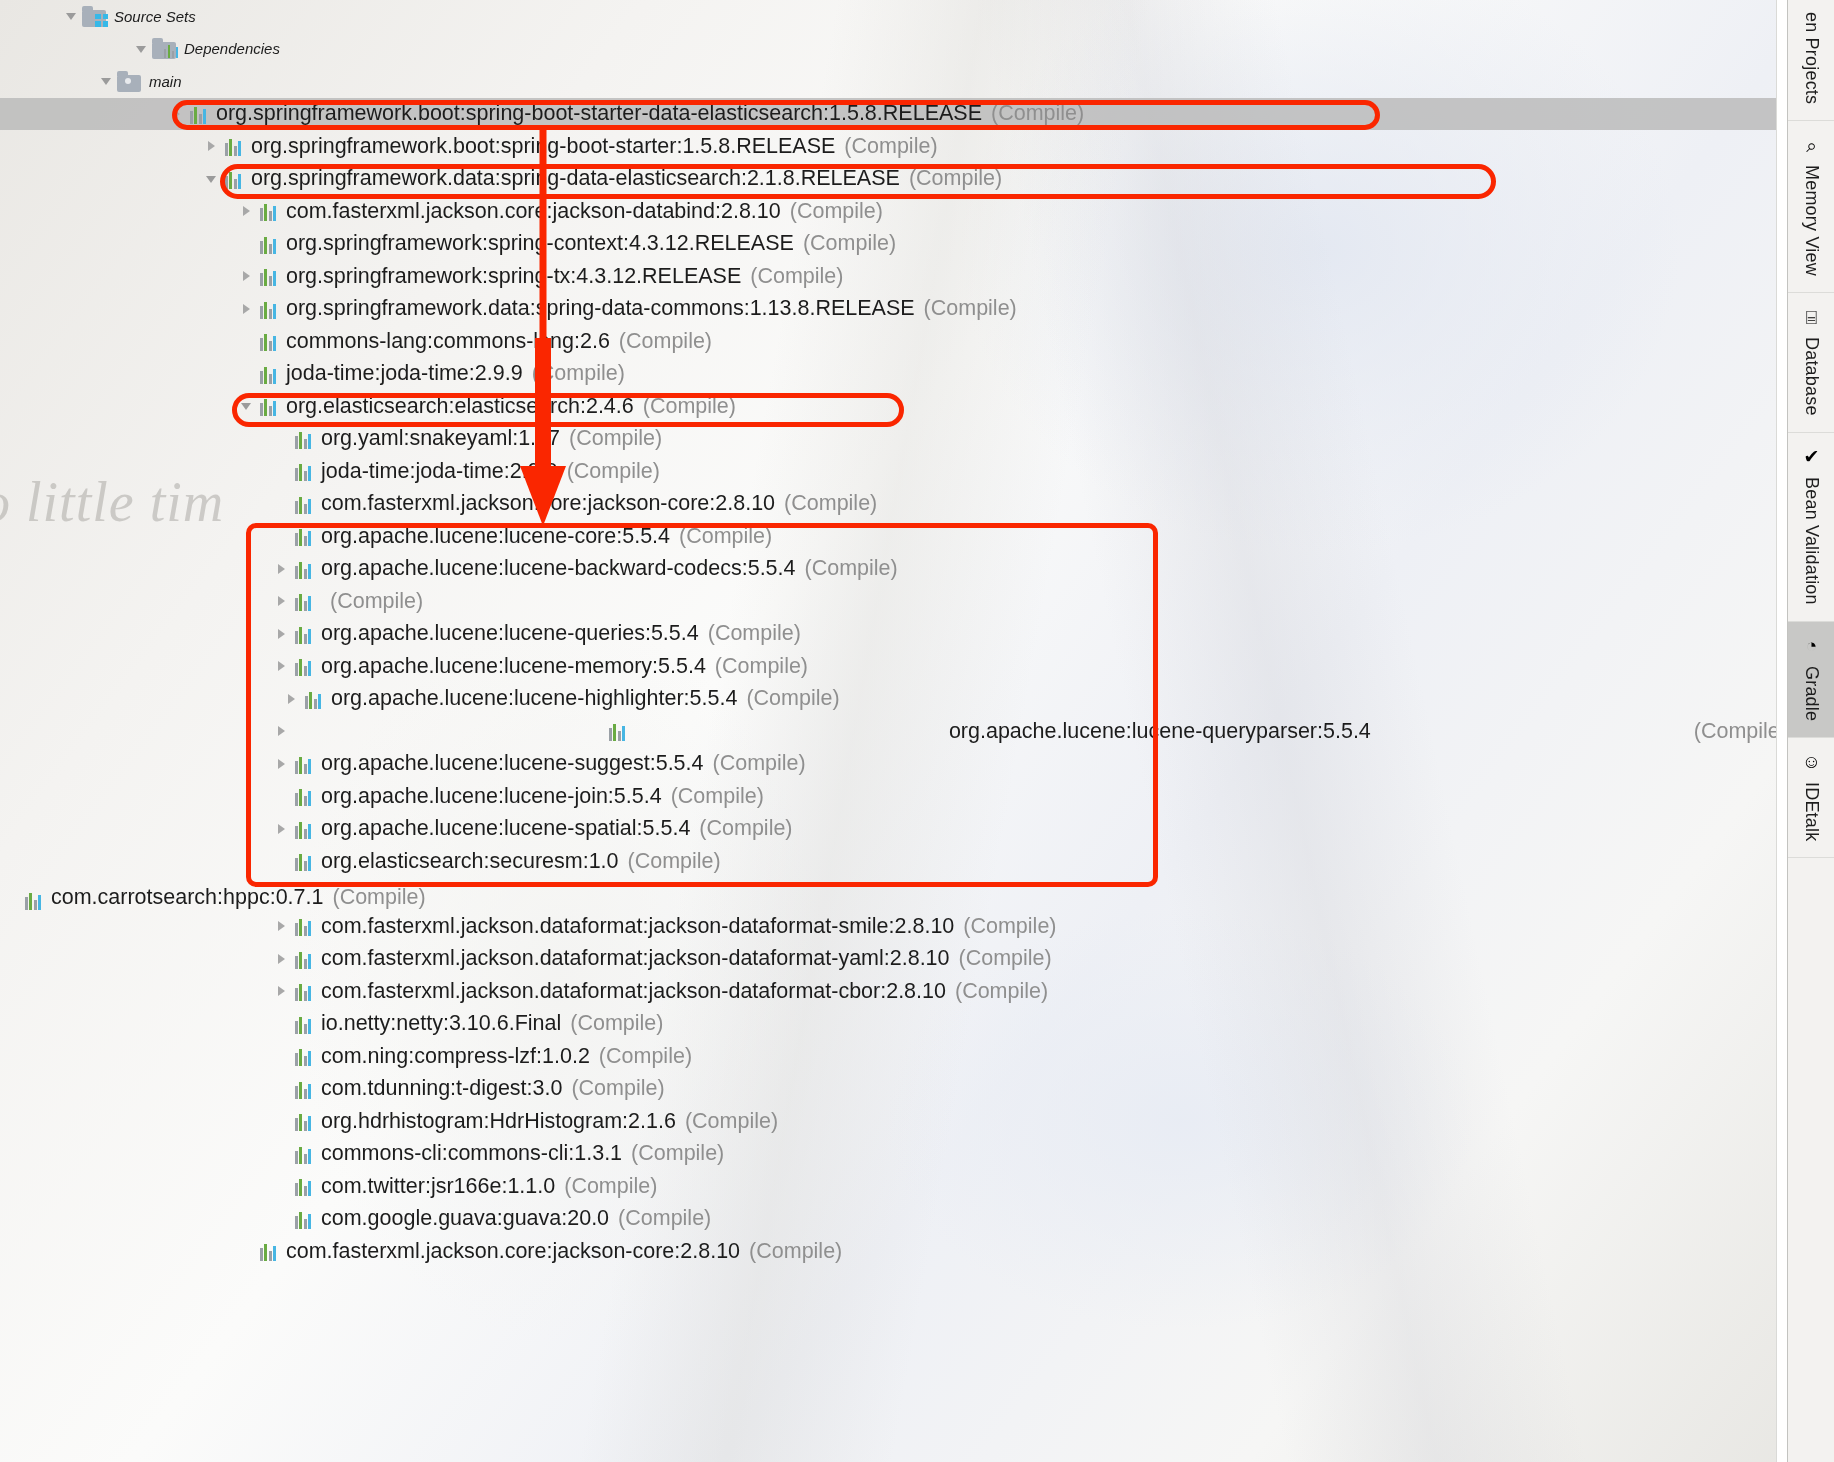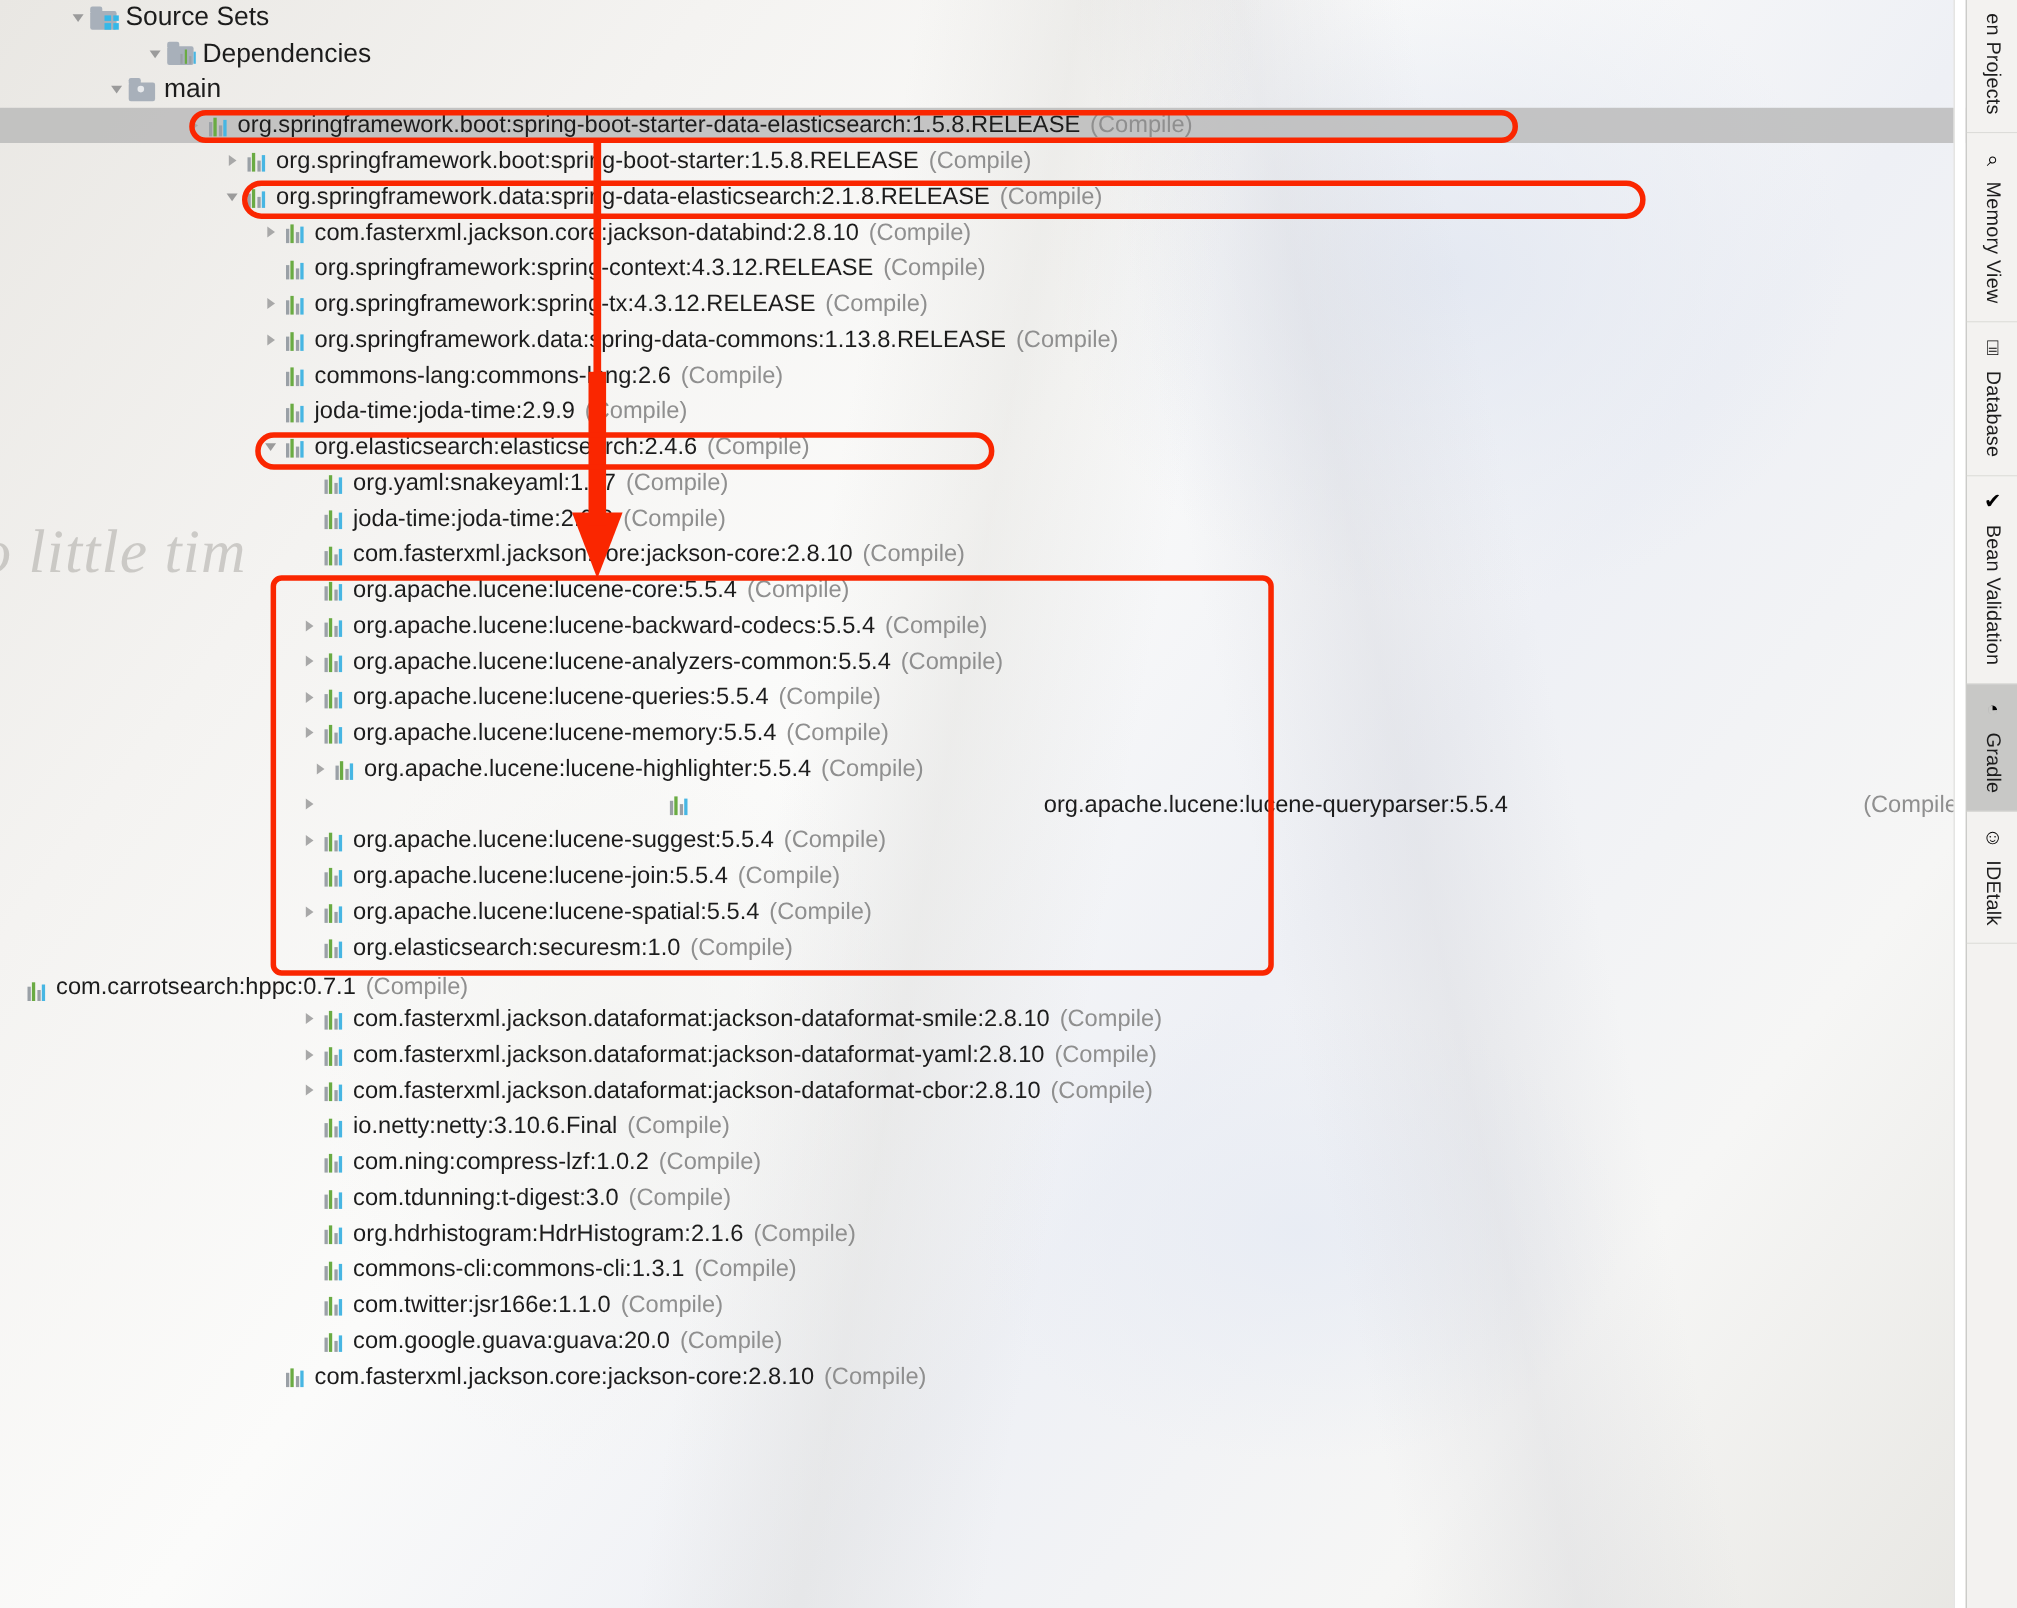--- a/index.html
+++ b/index.html
@@ -99,21 +99,21 @@
     display:flex; align-items:flex-end; gap:1.5px;
   }
   .folder-icon.deps .bars i{ width:2.5px; }
   .folder-icon.deps .bars i:nth-child(1){ height:9px; background:#9aa0a6; }
   .folder-icon.deps .bars i:nth-child(2){ height:13px; background:#6aab43; }
   .folder-icon.deps .bars i:nth-child(3){ height:7px; background:#9aa0a6; }
   .folder-icon.deps .bars i:nth-child(4){ height:11px; background:#47b6e3; }
 
   .label { color:#1c1c1c; }
   .scope { color:#8f8f8f; margin-left:9px; }
-  .plain-title { font-size:24px; color:#1c1c1c; }
+  .plain-title { font-size:15px; color:#1c1c1c;font-style:italic; }
 
   
   #toolbar-right {
     position:absolute; right:0; top:0;
     width:47px; height:1462px;
     background:#f3f2f0;
     border-left:1px solid #c3c3c0;
     z-index:5;
   }
   .tw {
@@ -412,21 +412,20 @@
         <svg width="14" height="14" viewBox="0 0 14 14">
           <polygon points="4,2 11,7 4,12" fill="#a8a8a8"></polygon>
         </svg>
       </span>
       <span class="lib-icon">
         <i></i>
         <i></i>
         <i></i>
         <i></i>
       </span>
-      <span class="label">org.apache.lucene:lucene-analyzers-common:5.5.4</span>
       <span class="scope">(Compile)</span>
     </div>
     <div class="row" style="padding-left: 270px;">
       <span class="twisty right">
         <svg width="14" height="14" viewBox="0 0 14 14">
           <polygon points="4,2 11,7 4,12" fill="#a8a8a8"></polygon>
         </svg>
       </span>
       <span class="lib-icon">
         <i></i>

